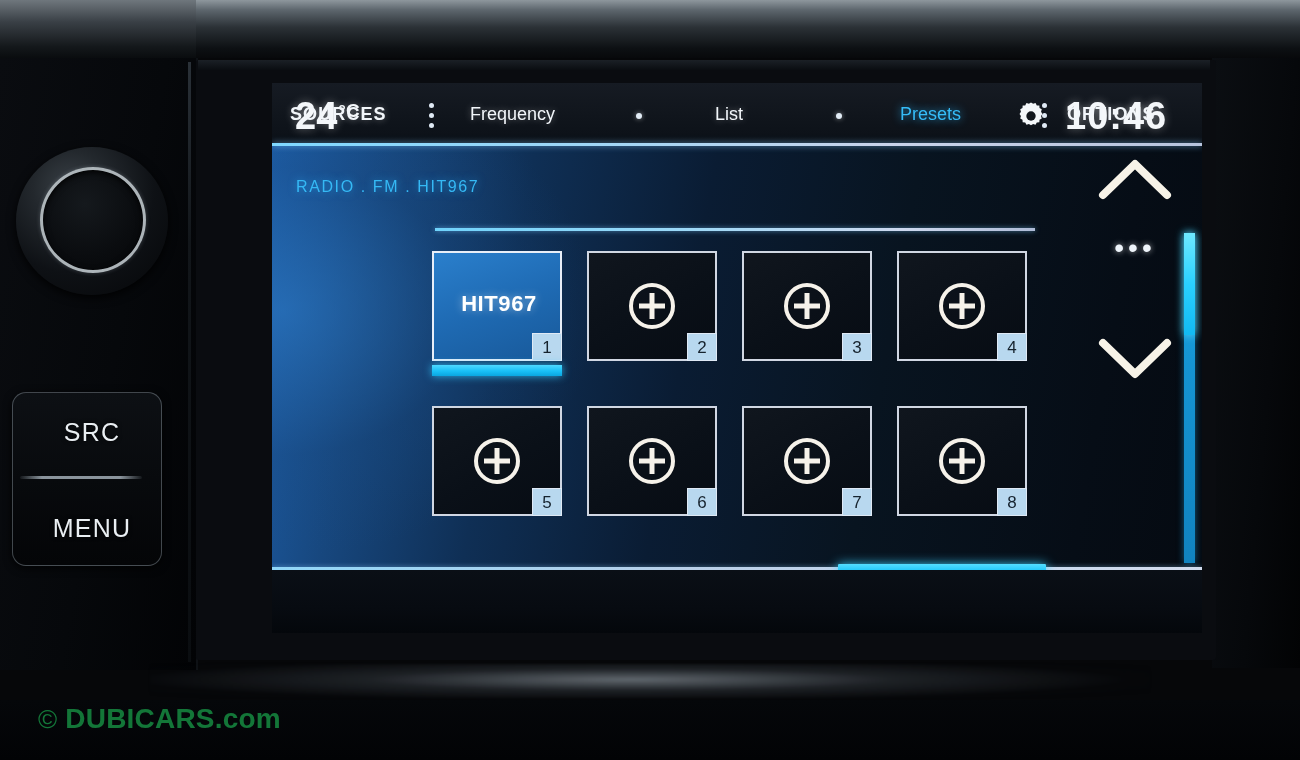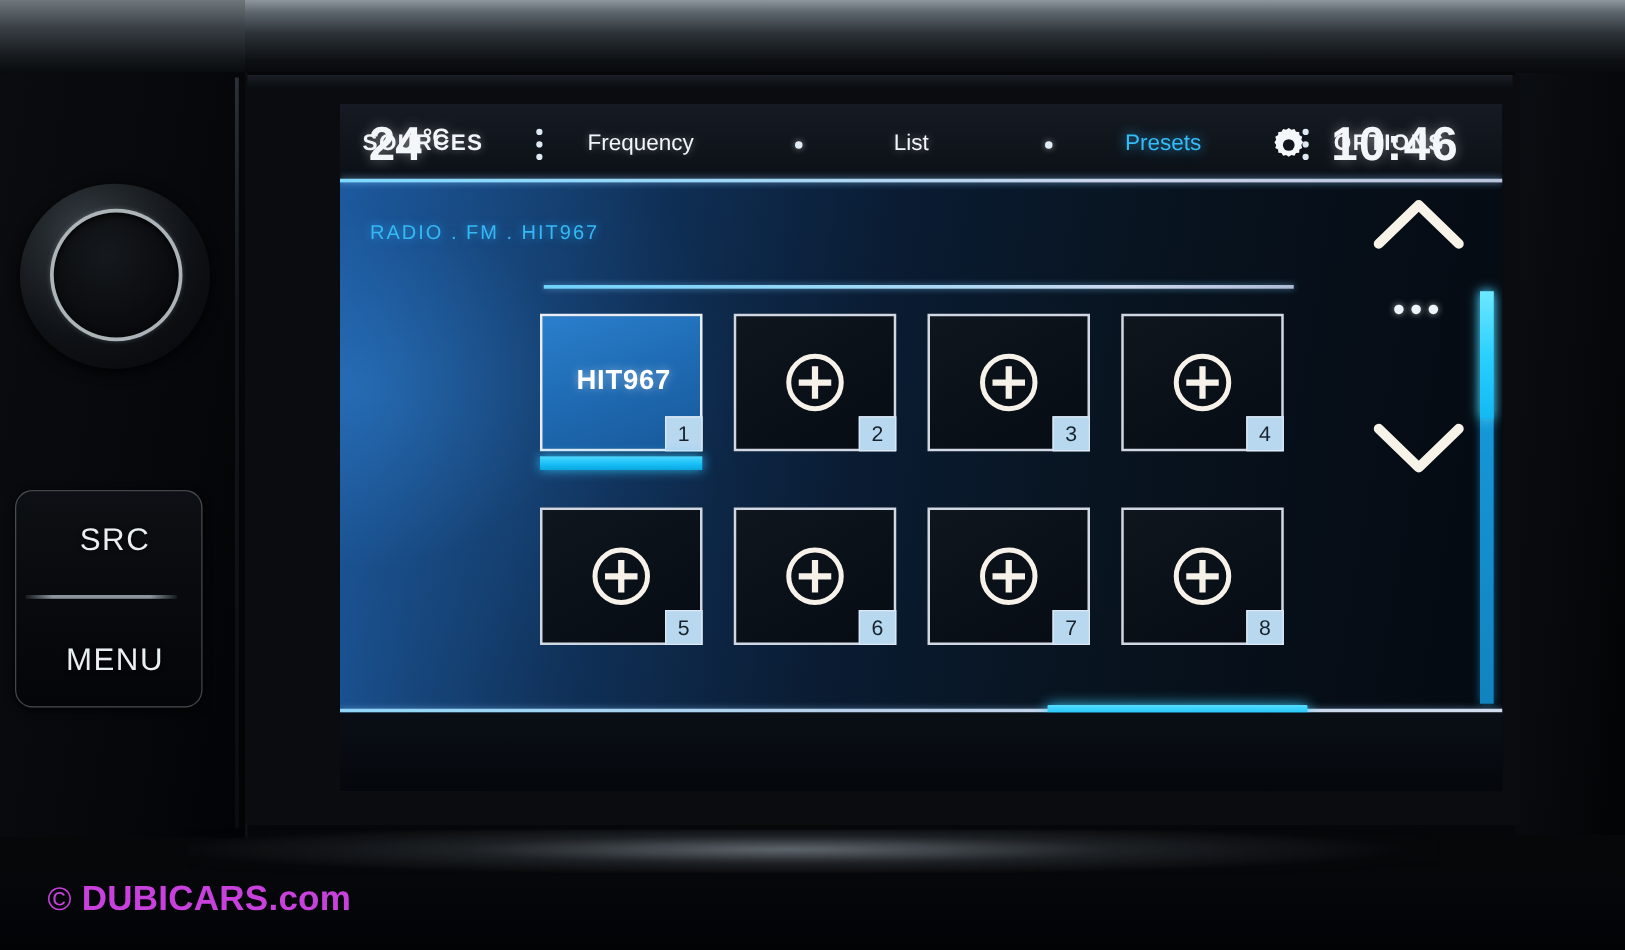--- a/index.html
+++ b/index.html
@@ -254,21 +254,21 @@
   .vsep i { display: block; width: 5px; height: 5px; border-radius: 50%;
             background: #dfe9f4; margin-bottom: 5px; }
   .dot-sep {
     position: absolute; top: 30px; width: 6px; height: 6px; border-radius: 50%;
     background: #e2ecf6; box-shadow: 0 0 5px rgba(255,255,255,0.5);
   }
 
   
   .watermark {
     position: absolute; left: 38px; top: 703px;
-    color: #d946ef; font-size: 28px; font-weight: bold; letter-spacing: 0.2px;
+    color: #15803d; font-size: 28px; font-weight: bold; letter-spacing: 0.2px;
     opacity: 0.92;
   }
   .watermark .c { font-weight: normal; font-size: 26px; }
 </style>
 </head>
 <body>
 
 <div id="stage">
 
   <div class="dash-hood"></div>

